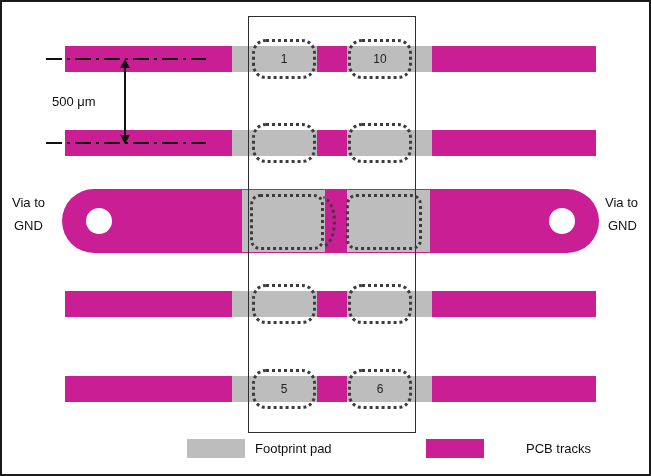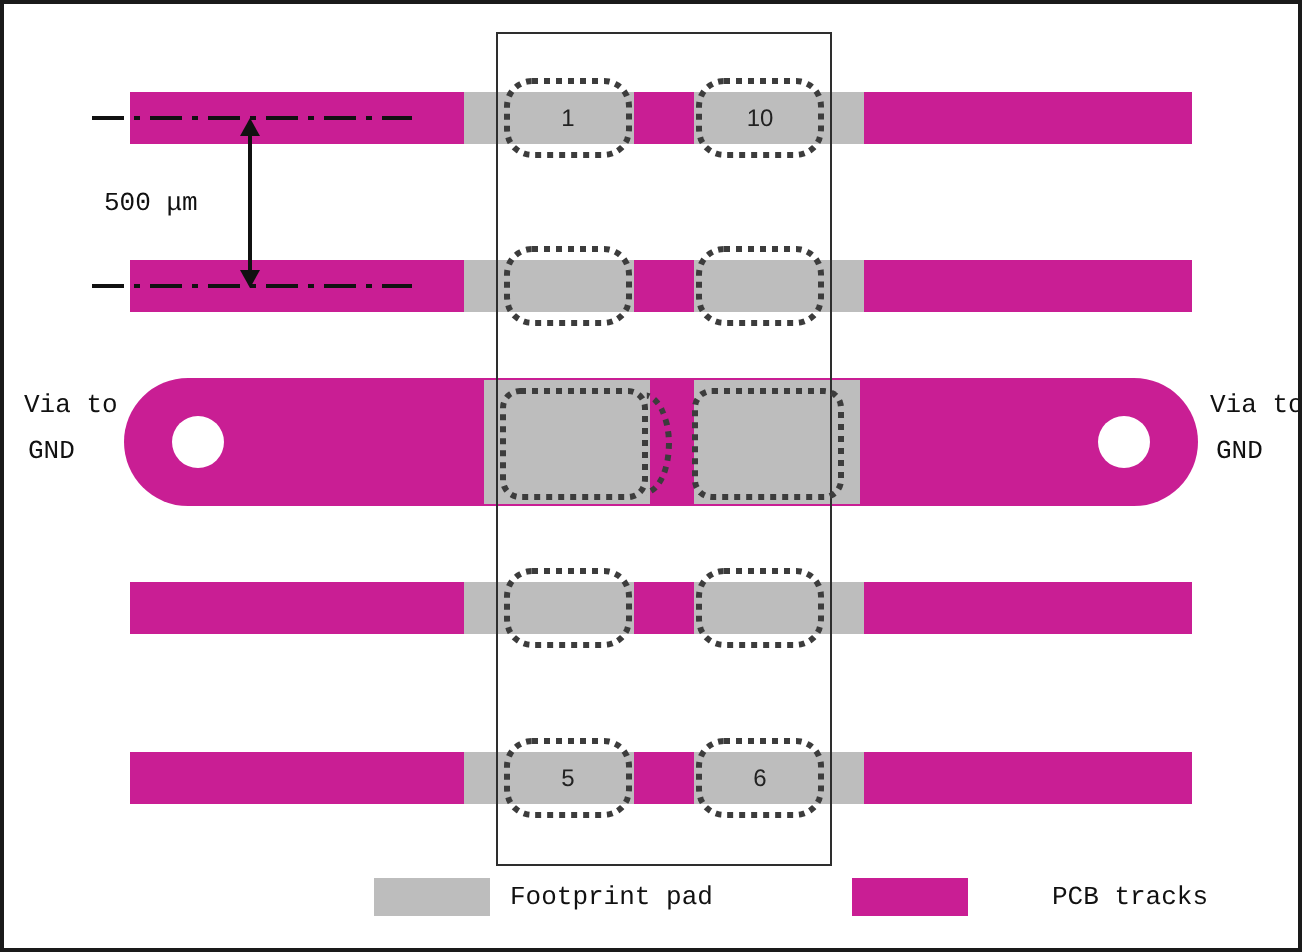--- a/index.html
+++ b/index.html
@@ -23,21 +23,21 @@
     border:3px dotted #3c3c3c;border-radius:50%;background:transparent;
     clip-path:inset(-4px -4px -4px 55%);
   }
   .dashdot{
     height:2px;
     background:repeating-linear-gradient(90deg,var(--line,#111) 0 16px,transparent 16px 21px,var(--line,#111) 21px 24px,transparent 24px 29px);
   }
   .vline{width:2px;background:var(--line,#111);}
   .arrow-up{width:0;height:0;border-left:5px solid transparent;border-right:5px solid transparent;border-bottom:9px solid var(--line,#111);}
   .arrow-down{width:0;height:0;border-left:5px solid transparent;border-right:5px solid transparent;border-top:9px solid var(--line,#111);}
-  .lbl{font-size:13px;color:#111;white-space:nowrap;font-family:Liberation Mono, monospace;}
+  .lbl{font-size:13px;color:#111;white-space:nowrap;}
   .legend-swatch{width:58px;height:19px;}
 </style>
 </head>
 <body>
 
 <div class="canvas">
 
   <div class="abs track" style="left:63px;top:44px;width:531px;height:26px;"></div>
   <div class="abs track" style="left:63px;top:128px;width:531px;height:26px;"></div>
   <div class="abs gnd-track" style="left:60px;top:187px;width:537px;height:64px;"></div>

